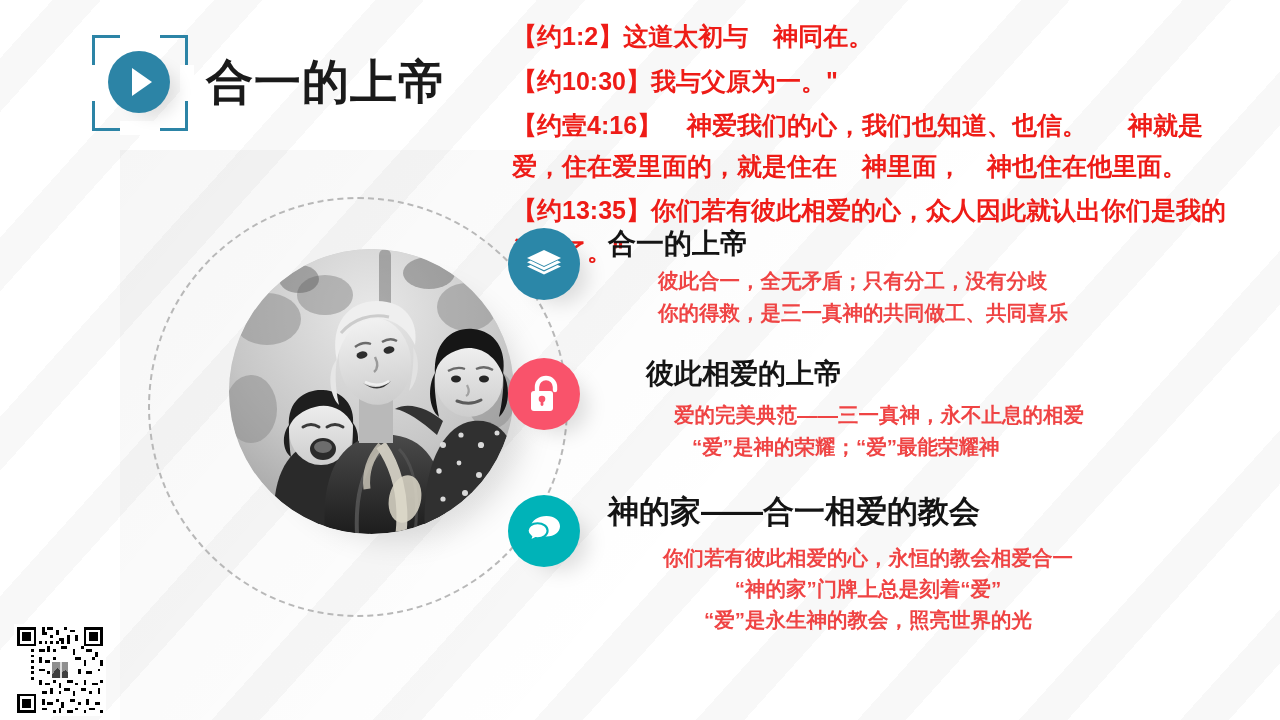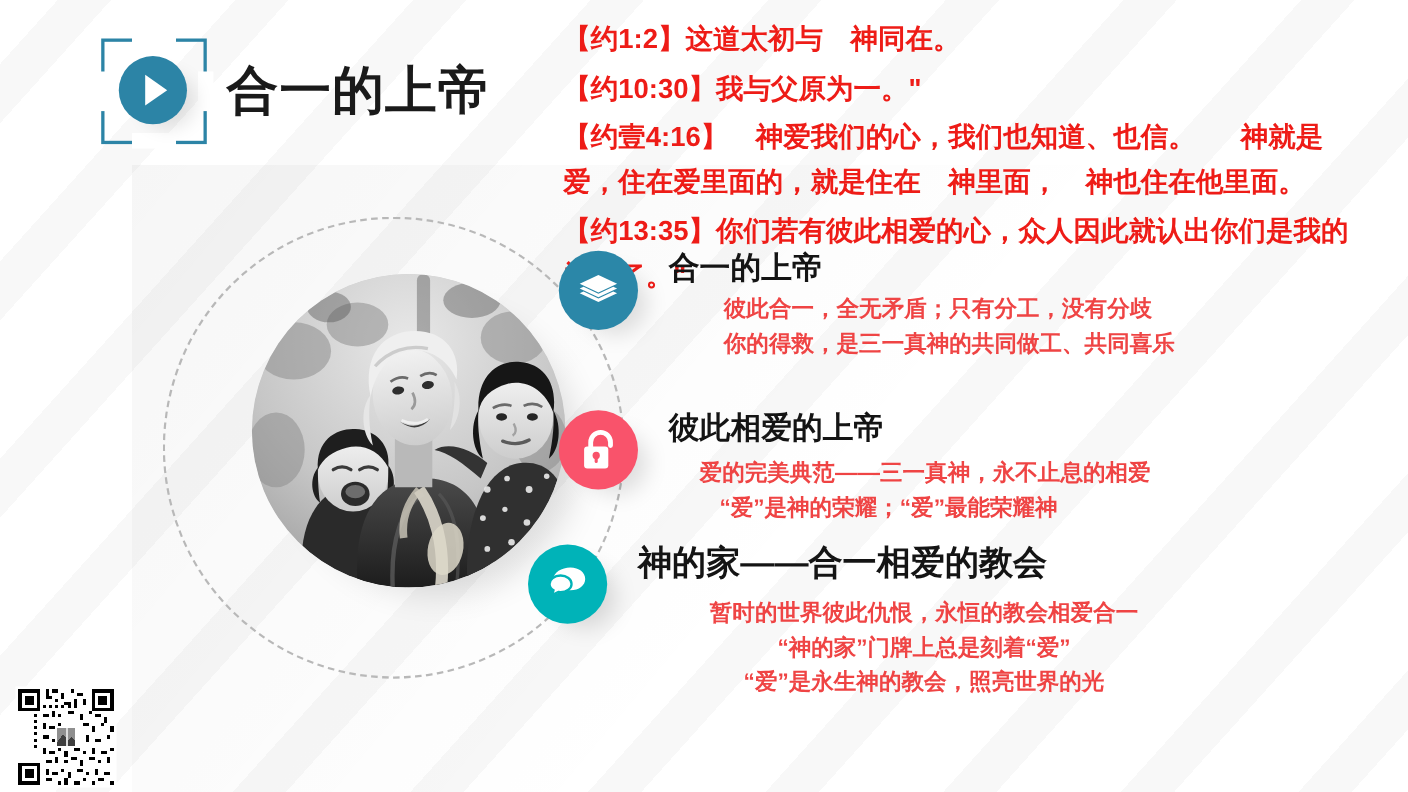--- a/index.html
+++ b/index.html
@@ -157,22 +157,22 @@
   }
   .photo-wrap svg { display: block; width: 100%; height: 100%; }
 
   
   .row {
     position: absolute;
     display: flex;
     align-items: flex-start;
   }
   #row-1 { left: 508px; top: 228px; }
-  #row-2 { left: 508px; top: 373px; }
-  #row-3 { left: 480px; top: 495px; }
+  #row-2 { left: 508px; top: 358px; gap: 38px; }
+  #row-3 { left: 508px; top: 495px; }
 
   .badge {
     position: relative;
     width: 72px;
     height: 72px;
     border-radius: 50%;
     flex: 0 0 auto;
     display: flex;
     align-items: center;
     justify-content: center;
@@ -395,21 +395,21 @@
   <div class="row" id="row-3">
     <div class="badge" style="background:#00b3b8;">
       <svg width="36" height="34" viewBox="0 0 36 34" aria-hidden="true">
         <path d="M20.5 2 C28.5 2 34 6.6 34 12.3 C34 18 28.5 22.6 20.5 22.6 C18.6 22.6 16.8 22.35 15.2 21.9 L8.4 25.6 L10 20.2 C7.1 18.25 5.2 15.45 5.2 12.3 C5.2 6.6 12.5 2 20.5 2 Z" fill="#ffffff"></path>
         <path d="M11.6 9.2 C6 9.2 1.6 12.6 1.6 16.8 C1.6 19.1 3 21.15 5.2 22.55 L3.9 27 L9.6 24.1 C10.25 24.2 10.9 24.25 11.6 24.25 C17.2 24.25 21.6 20.9 21.6 16.8 C21.6 12.6 17.2 9.2 11.6 9.2 Z" fill="#ffffff" stroke="#00b3b8" stroke-width="2.1"></path>
       </svg>
     </div>
     <div class="row-text">
       <div class="row-head">神的家——合一相爱的教会</div>
       <div class="row-lines">
-        <div>暂时的世界彼此仇恨，永恒的教会相爱合一</div>
+        <div>你们若有彼此相爱的心，永恒的教会相爱合一</div>
         <div>“神的家”门牌上总是刻着“爱”</div>
         <div>“爱”是永生神的教会，照亮世界的光</div>
       </div>
     </div>
   </div>
 
   <div id="qr">
     <svg viewBox="0 0 33 33" shape-rendering="crispEdges" aria-hidden="true">
       <rect width="33" height="33" fill="#ffffff"></rect>
       <g fill="#000000">

